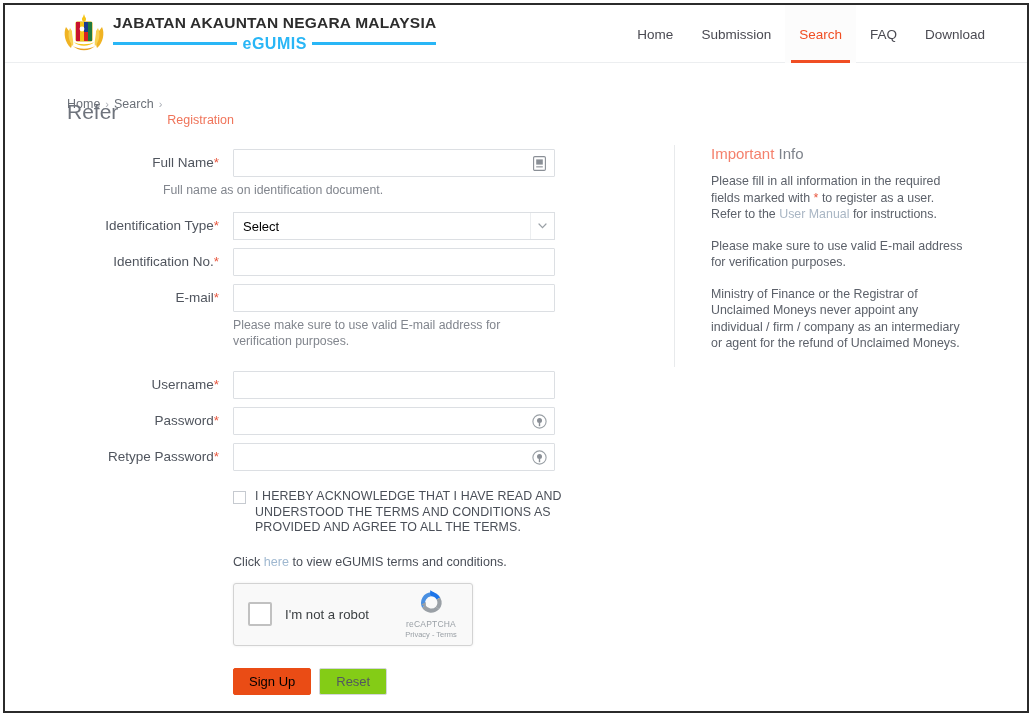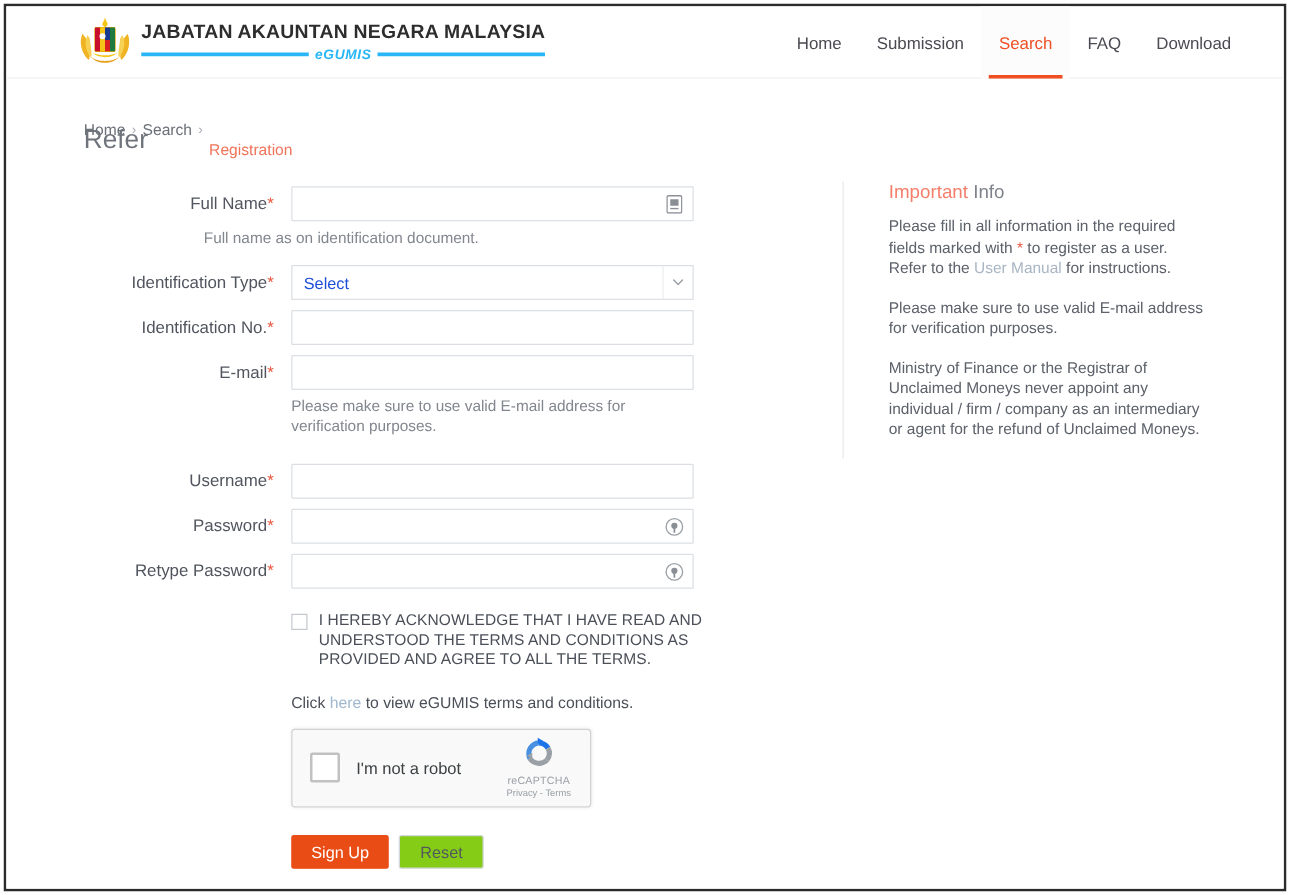--- a/index.html
+++ b/index.html
@@ -43,22 +43,22 @@
   }
   .brand-sub {
     display: flex; align-items: center;
     margin-top: 4px;
     gap: 5px;
   }
   .brand-sub .bar {
     height: 3px; background: #29b6f6; flex: 1 1 auto;
   }
   .brand-sub .word {
-    font-size: 11px; font-weight: bold; letter-spacing: .5px;
-    color: #29b6f6; white-space: nowrap; font-style: italic;
+    font-size: 16px; font-weight: bold; letter-spacing: .5px;
+    color: #29b6f6; white-space: nowrap;
   }
 
   .nav {
     position: absolute;
     right: 28px; top: 0;
     height: 58px;
     display: flex; align-items: center;
     gap: 0;
   }
   .nav-item {
@@ -142,21 +142,21 @@
   .input::placeholder { color: #b4b8be; }
   .select-box {
     width: 322px; height: 28px;
     border: 1px solid #dcdfe3;
     background: #fff;
     display: flex; align-items: center;
     position: relative;
     cursor: pointer;
   }
   .select-box .val {
-    font-size: 13px; color: #1d4ed8; padding-left: 9px;
+    font-size: 13px; color: #000000; padding-left: 9px;
   }
   .select-box .arrow {
     position: absolute; right: 0; top: 0;
     width: 24px; height: 26px;
     border-left: 1px solid #eceef0;
     display: flex; align-items: center; justify-content: center;
   }
   .fld-icon {
     position: absolute;
     right: 7px; top: 5px;
@@ -249,21 +249,21 @@
   .btn {
     height: 27px;
     font-size: 13px;
     border-radius: 2px;
     cursor: pointer;
     display: flex; align-items: center; justify-content: center;
     font-family: "Liberation Sans", sans-serif;
   }
   .btn-primary {
     background: #ea4c15;
-    color: #ffffff;
+    color: #000000;
     border: 1px solid #ea4c15;
     padding: 0 15px;
   }
   .btn-secondary {
     background: #84cc16;
     color: #53585f;
     border: 1px solid #d3d6da;
     padding: 0 16px;
   }
 

